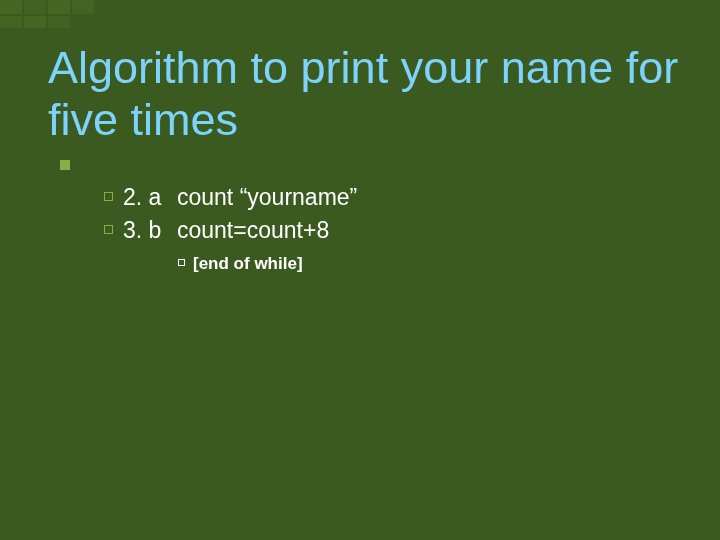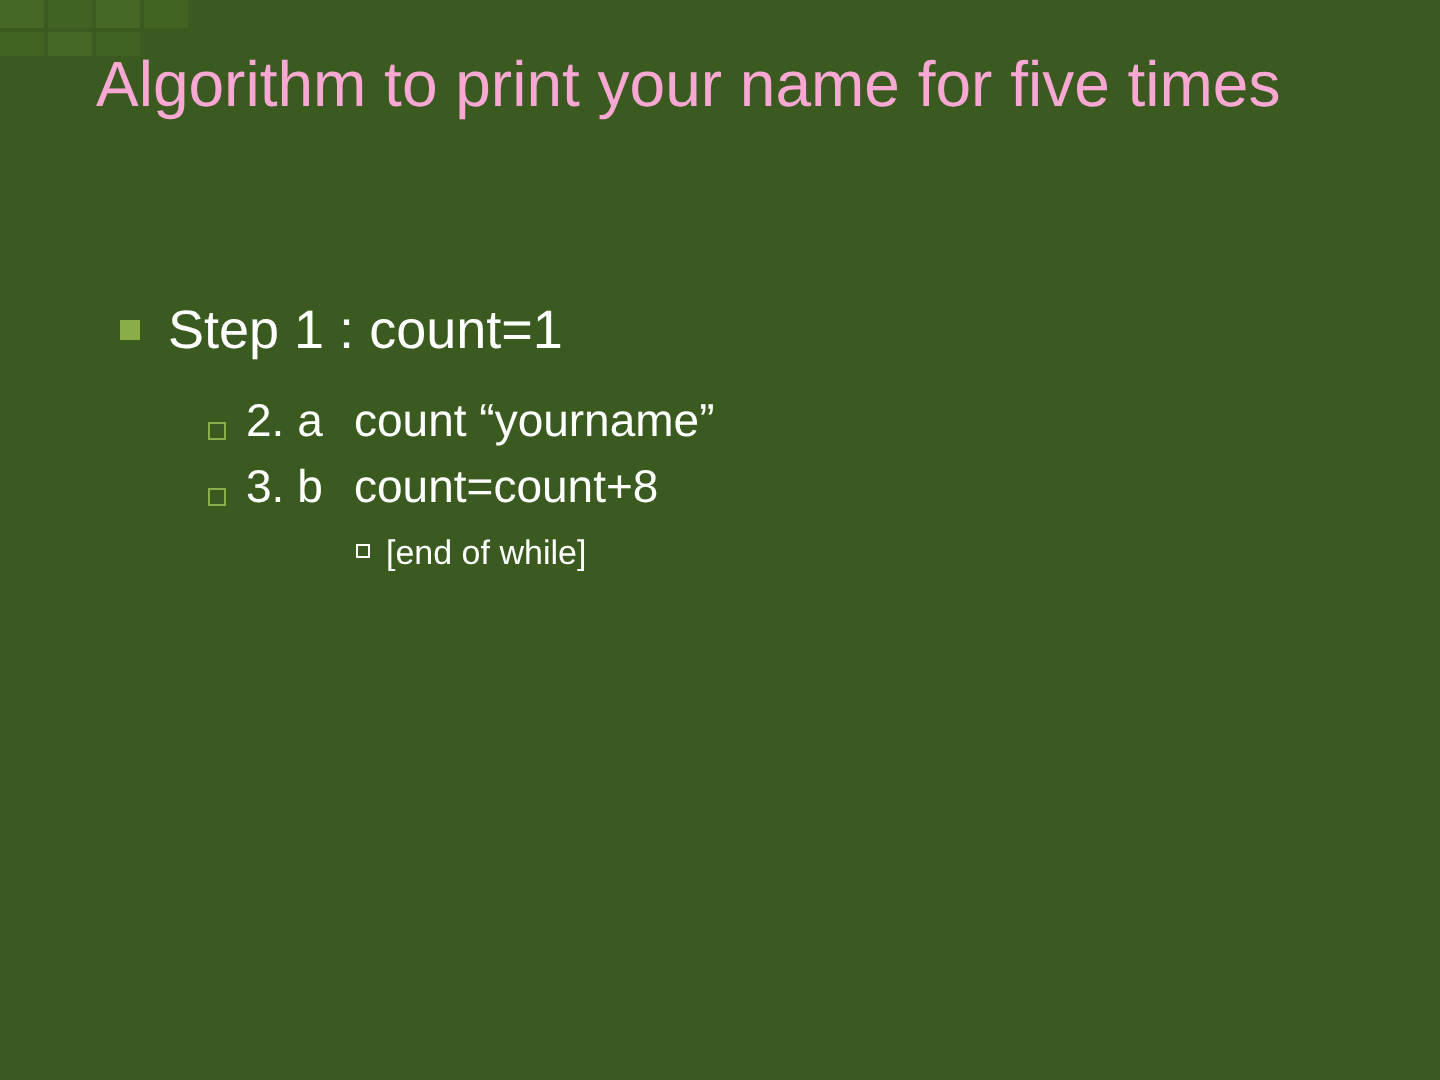--- a/index.html
+++ b/index.html
@@ -16,25 +16,25 @@
     width: 180px; height: 28px;
     pointer-events: none;
   }
   .deco span {
     position: absolute;
     background: #4d7228;
     opacity: 0.55;
   }
   .title {
     position: absolute;
-    top: 24px;
+    top: 42px;
     left: 48px;
     right: 40px;
-    color: #f9a8d4;
-    font-size: 32px;
+    color: #7dd3fc;
+    font-size: 45px;
     line-height: 1.15;
     font-weight: 400;
   }
   .content {
     position: absolute;
     top: 148px;
     left: 60px;
     right: 40px;
   }
   .lvl1 {
@@ -52,40 +52,41 @@
     flex-shrink: 0;
   }
   .lvl2-wrap {
     margin-top: 12px;
     margin-left: 44px;
   }
   .lvl2 {
     font-size: 23px;
     line-height: 1.35;
     display: flex;
-    align-items: center;
+    align-items: flex-start;
     margin-bottom: 2px;
   }
   .lvl2 .bullet {
     width: 9px; height: 9px;
     border: 1px solid #8aad4a;
     margin-top: 10px;
     margin-right: 10px;
     flex-shrink: 0;
   }
   .lvl2 .label { min-width: 54px; }
   .lvl3-wrap {
     margin-top: 6px;
     margin-left: 74px;
   }
   .lvl3 {
     font-size: 17px;
     line-height: 1.4;
     display: flex;
     align-items: flex-start;
+    font-weight: bold;
   }
   .lvl3 .bullet {
     width: 7px; height: 7px;
     border: 1px solid #ffffff;
     margin-top: 7px;
     margin-right: 8px;
     flex-shrink: 0;
   }
 </style>
 </head>
@@ -100,21 +101,20 @@
   <span style="left:24px;top:16px;width:22px;height:12px"></span>
   <span style="left:48px;top:16px;width:22px;height:12px;opacity:.35"></span>
 </div>
 
 <h1 class="title">Algorithm to print your name for five times</h1>
 
 <div class="content">
 
   <div class="lvl1">
     <span class="bullet"></span>
-    <span>Step 1 : count=1</span>
   </div>
 
 
   <div class="lvl2-wrap">
     <div class="lvl2">
       <span class="bullet"></span>
       <span class="label">2. a</span>
       <span>count “yourname”</span>
     </div>
     <div class="lvl2">

